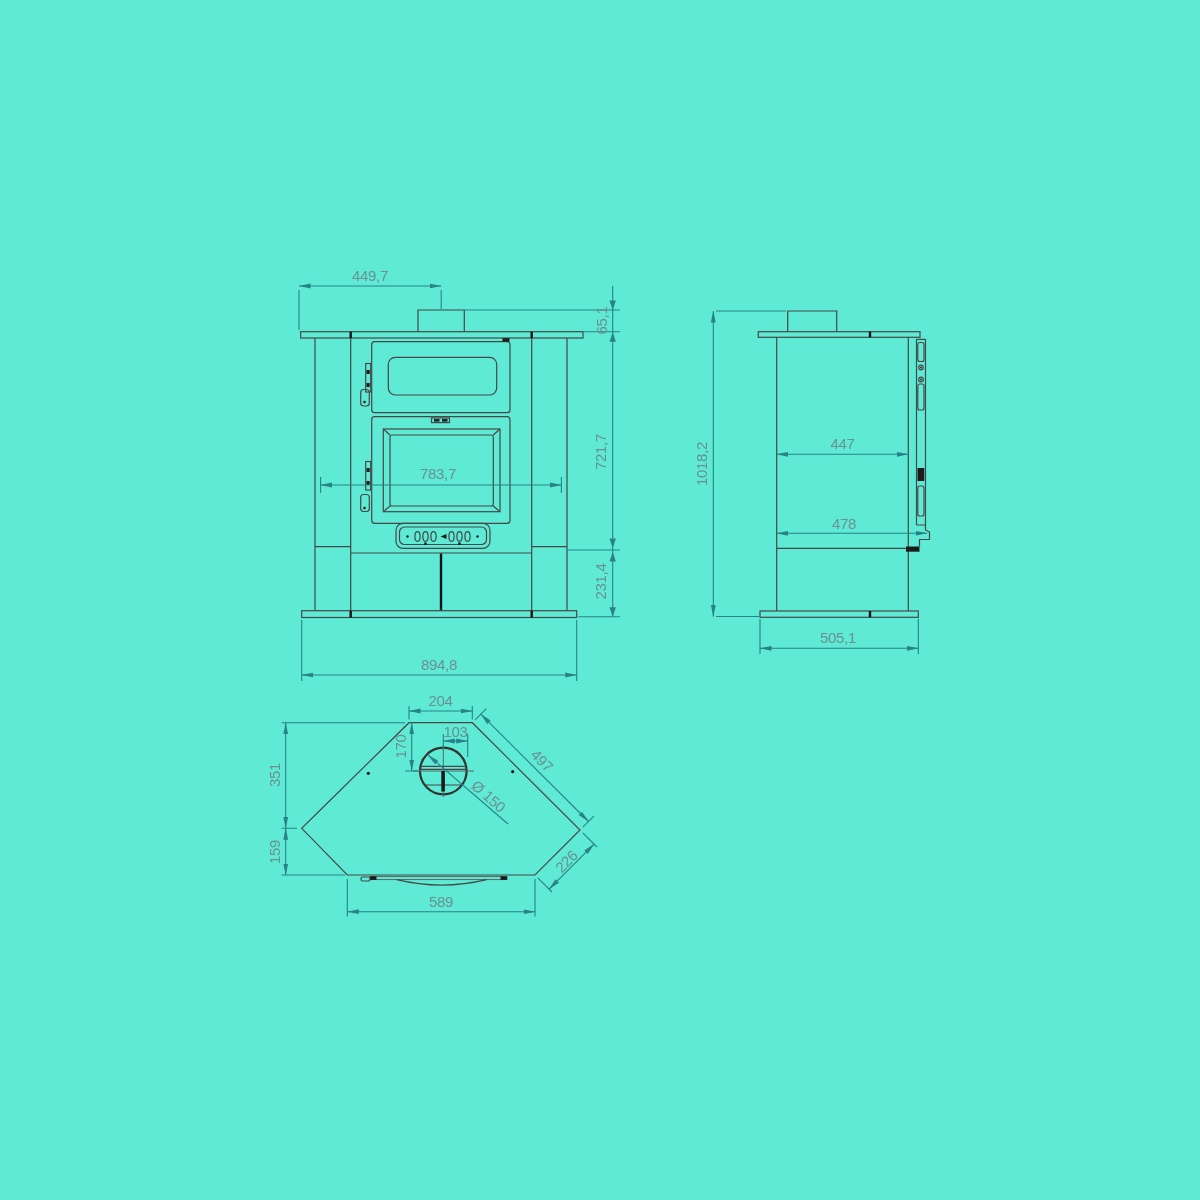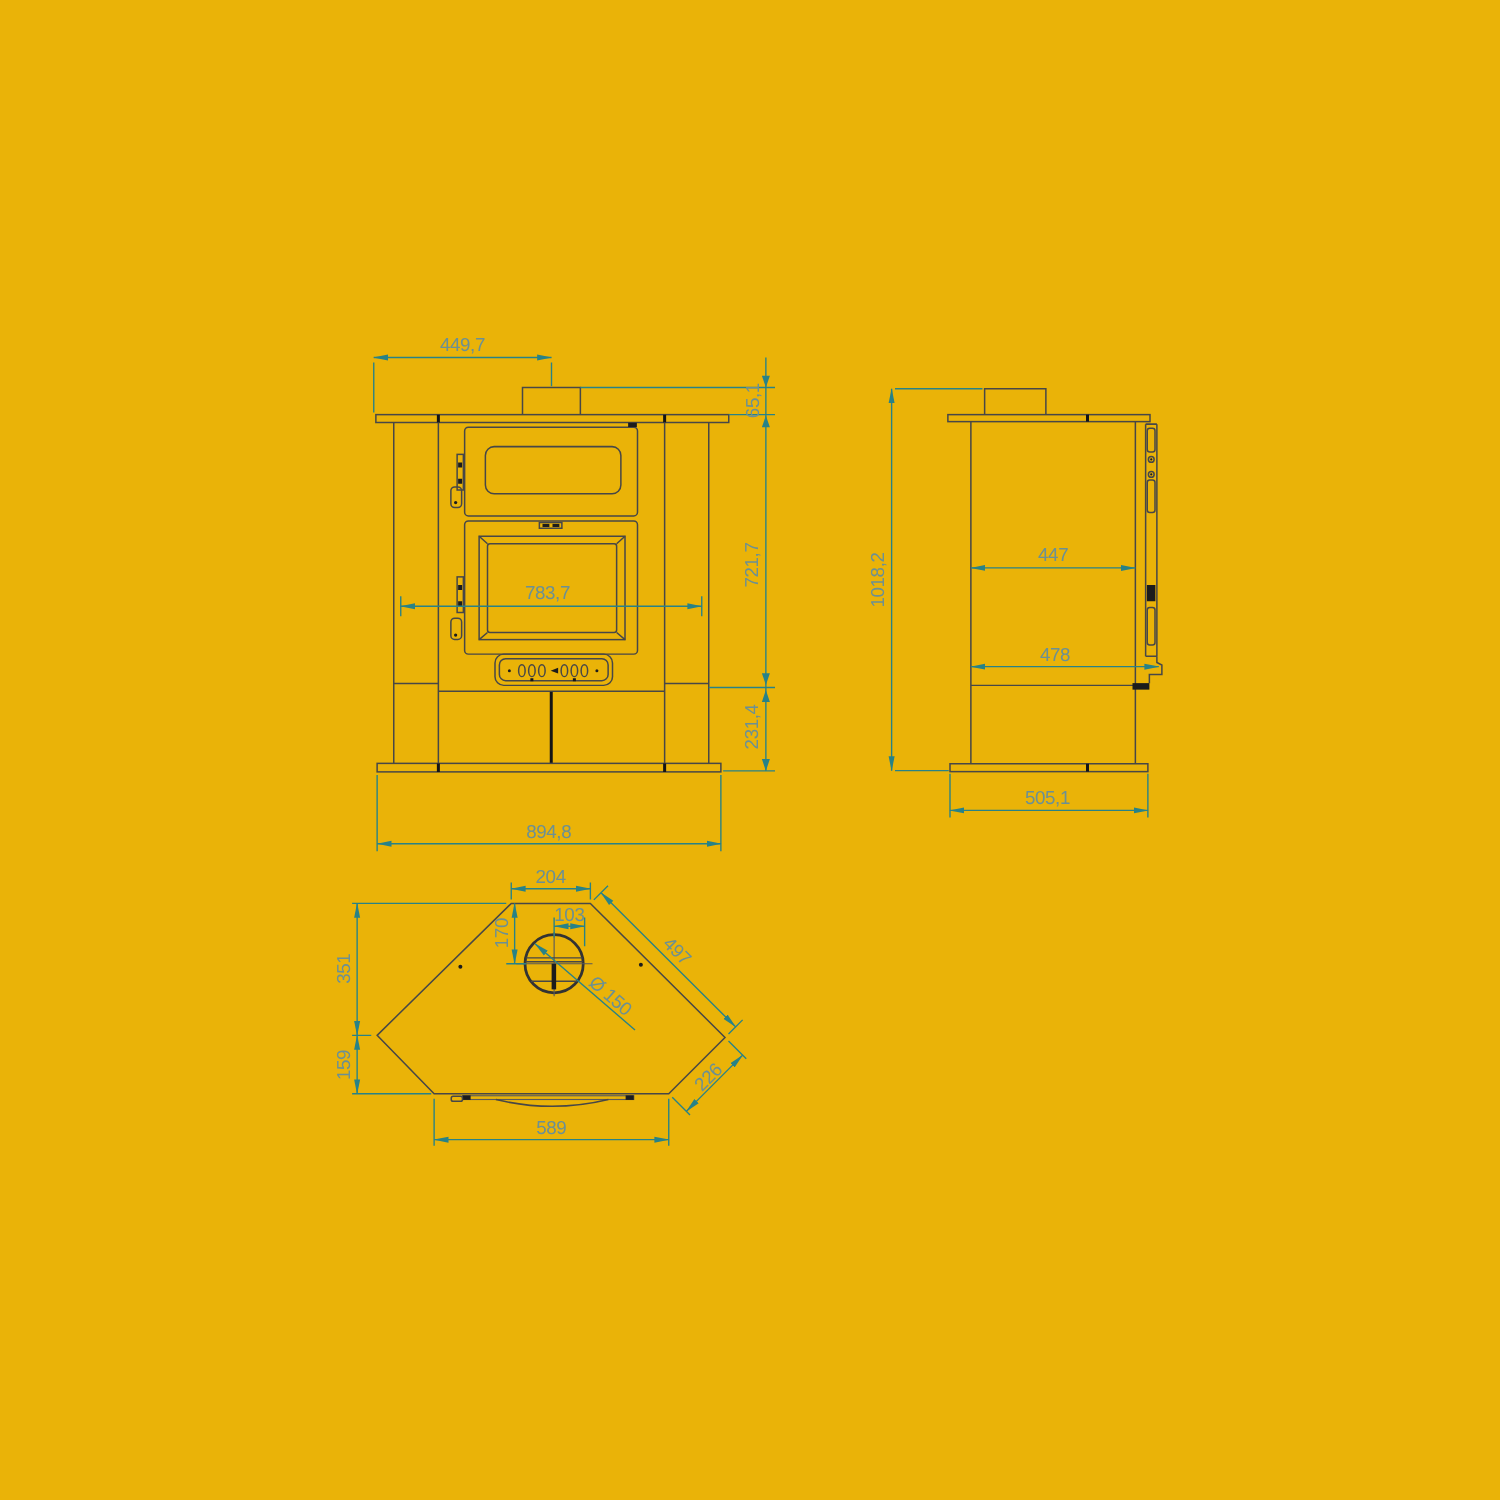--- a/index.html
+++ b/index.html
@@ -1,16 +1,16 @@
 <!DOCTYPE html>
 <html><head>
 <meta charset="utf-8">
 <style>
   html,body{margin:0;padding:0;background:#fff;}
-  .canvas{position:relative;width:1200px;height:1200px;background:#eab308;overflow:hidden;}
+  .canvas{position:relative;width:1200px;height:1200px;background:#5eead4;overflow:hidden;}
   svg{position:absolute;left:0;top:0;}
   .ol{stroke:#474747;stroke-width:1.2;fill:none;stroke-linejoin:miter;}
   .olthin{stroke:#5a5a5a;stroke-width:0.9;fill:none;}
   .olbold{stroke:#333333;stroke-width:2.2;fill:none;}
   .dk{stroke:#141414;stroke-width:2.4;fill:none;}
   .dkf{fill:#1c1c1c;stroke:none;}
   .dl{stroke:#288287;stroke-width:1.1;fill:none;}
   .ar{fill:#288287;stroke:none;}
   .dim{font-family:"Liberation Sans",sans-serif;font-size:15px;fill:#6b9094;letter-spacing:-0.3px;}
 </style>

